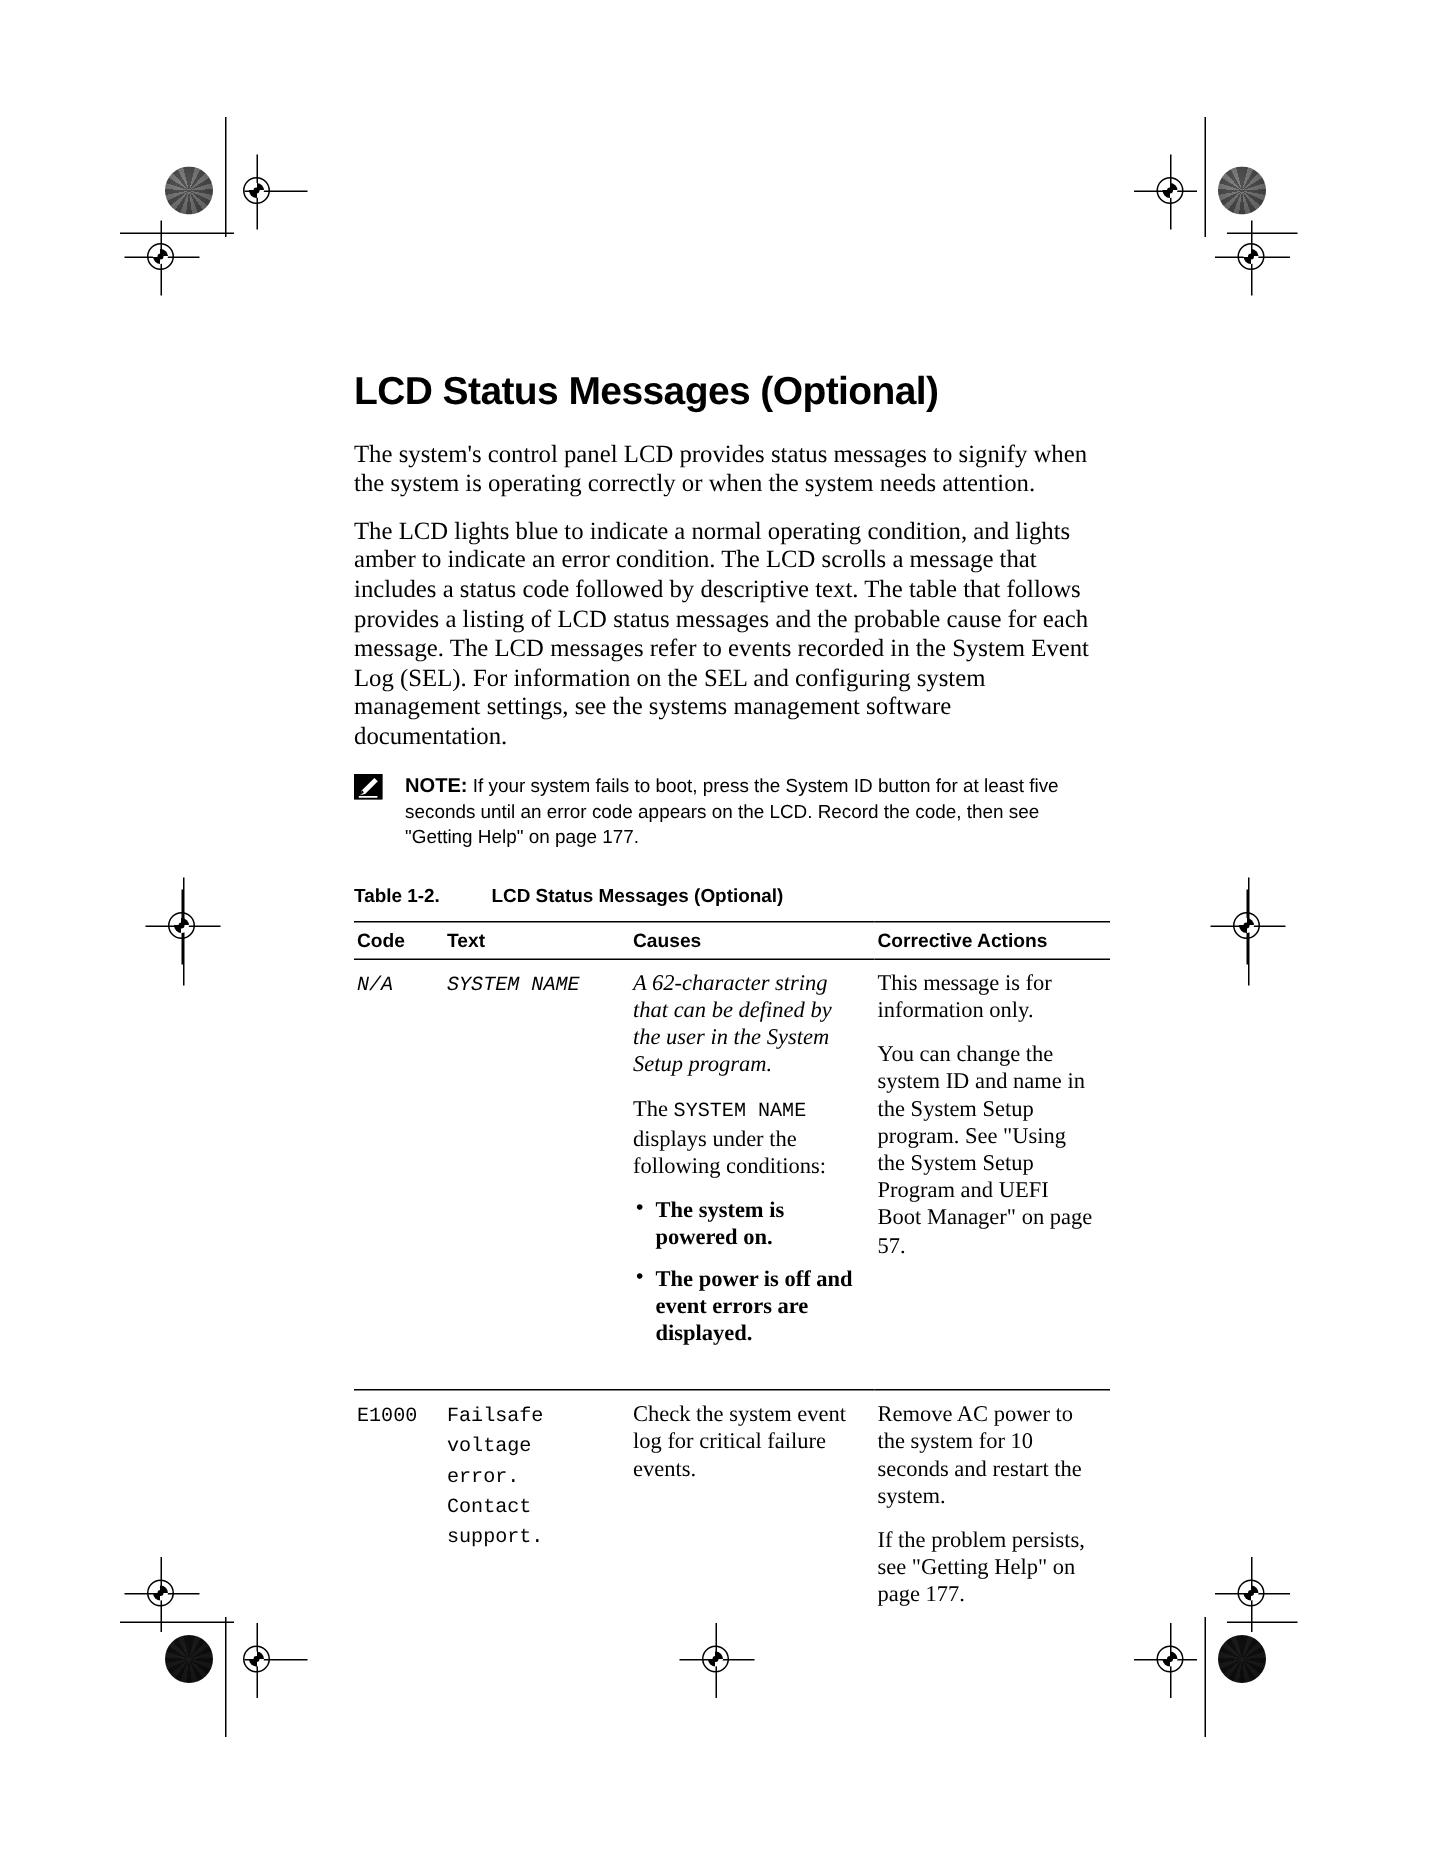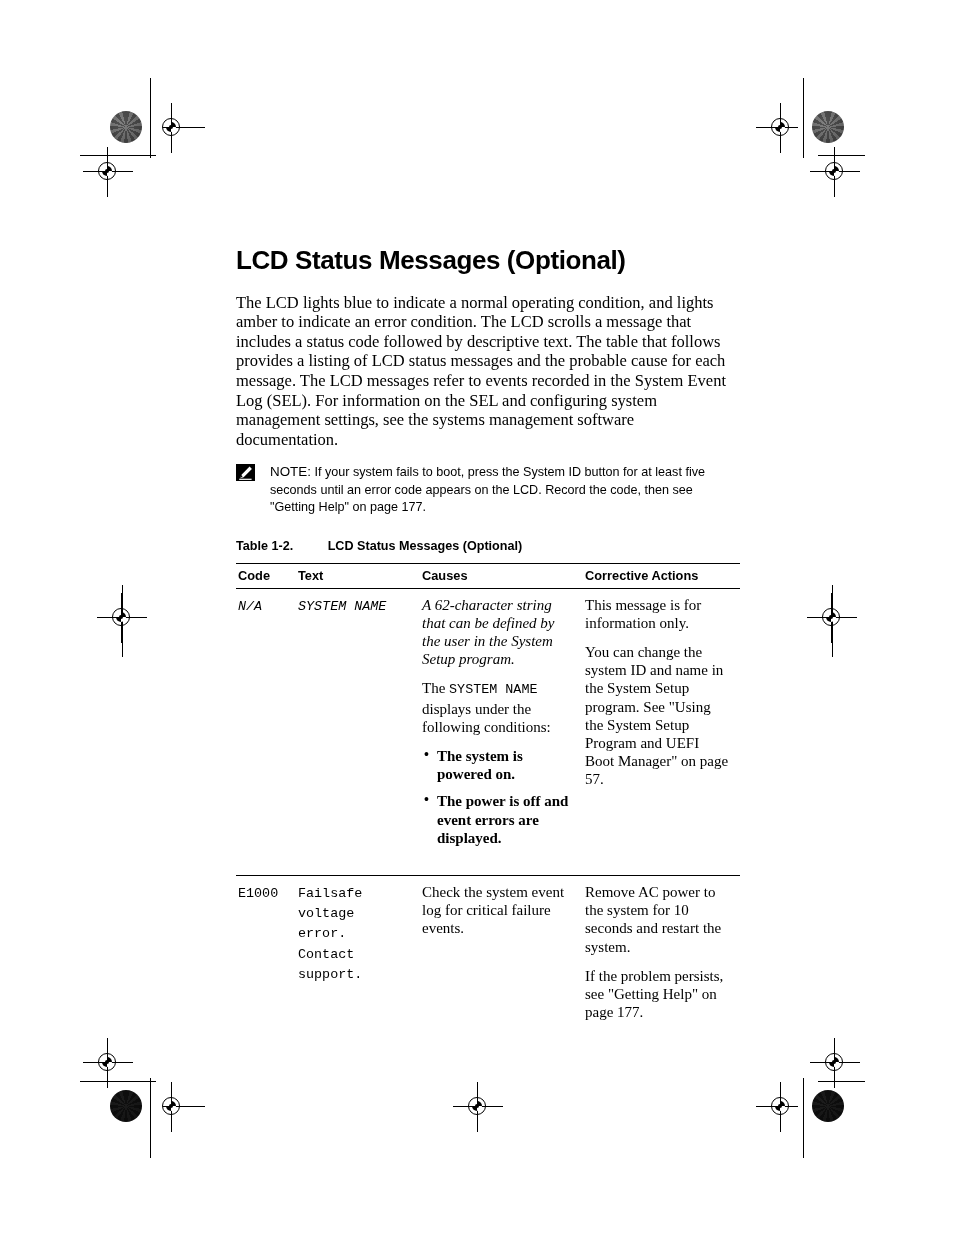--- a/index.html
+++ b/index.html
@@ -123,21 +123,21 @@
   .note-icon {
     position: absolute;
     left: 0;
     top: 1px;
     width: 19px;
     height: 17px;
     background: #000;
   }
   .note-icon svg { display: block; }
   .note-label {
-    font-weight: normal;
+    font-weight: bold;
     font-size: 13.4px;
   }
 
   
   .table-caption {
     font-family: "Liberation Sans", sans-serif;
     font-size: 12.6px;
     font-weight: bold;
     margin: 0 0 10px 0;
   }
@@ -326,20 +326,21 @@
       <span class="cross-h"></span>
     <span class="ring"></span>
       <span class="quad"></span>
       <span class="dot"></span>
   </div>
 
   <div class="content">
 
     <h1 class="page-title">LCD Status Messages (Optional)</h1>
 
+    <p class="body-text">The system's control panel LCD provides status messages to signify when the system is operating correctly or when the system needs attention.</p>
     <p class="body-text">The LCD lights blue to indicate a normal operating condition, and lights amber to indicate an error condition. The LCD scrolls a message that includes a status code followed by descriptive text. The table that follows provides a listing of LCD status messages and the probable cause for each message. The LCD messages refer to events recorded in the System Event Log (SEL). For information on the SEL and configuring system management settings, see the systems management software documentation.</p>
 
     <div class="note-block">
       <span class="note-icon">
         <svg width="19" height="17" viewBox="0 0 19 17" aria-hidden="true">
           <rect x="0" y="0" width="19" height="17" fill="#000"></rect>
           <path d="M13.6 2.6 L15.9 4.9 L7.6 13.2 L4.3 14.2 L5.3 10.9 Z" fill="#fff"></path>
           <path d="M4.3 14.2 L5.3 10.9 L6.6 12.2 Z" fill="#000"></path>
           <path d="M3.2 15.3 L15.6 15.3" stroke="#fff" stroke-width="1.2" fill="none"></path>
         </svg>

